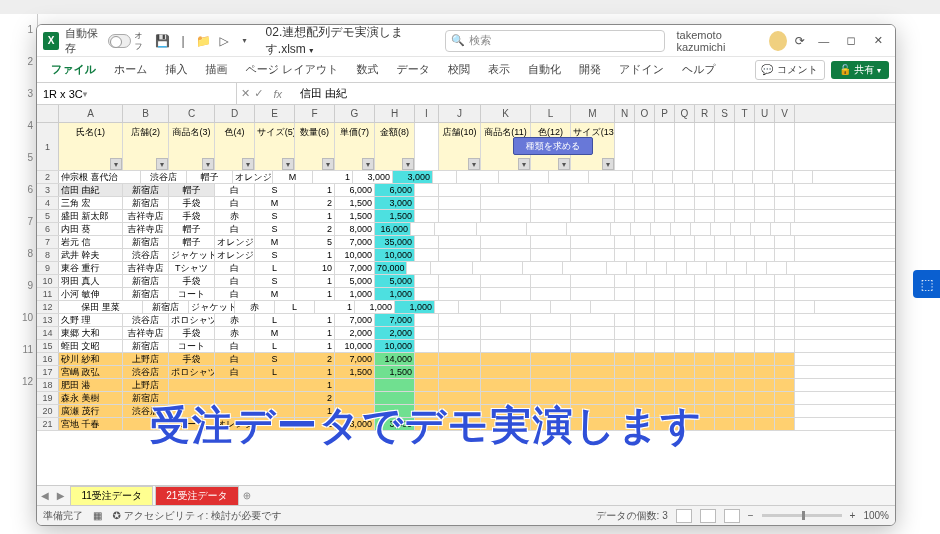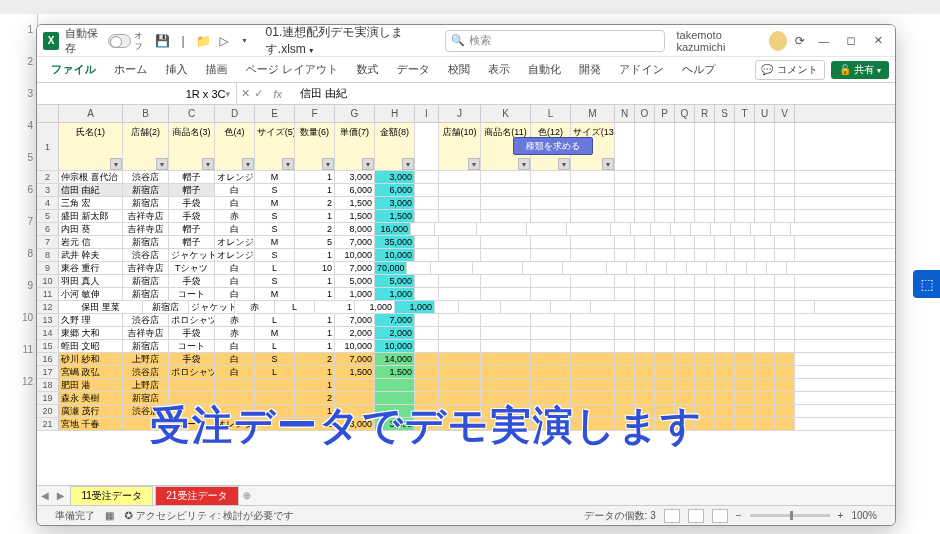--- a/index.html
+++ b/index.html
@@ -27,21 +27,21 @@
 .winbtn { width:24px; height:24px; display:flex; align-items:center; justify-content:center; color:#555; font-size:11px;}
 
 .ribbon-tabs { height:26px; display:flex; align-items:center; padding:0 6px; gap:2px; font-size:11px; color:#444; border-bottom:1px solid #d0d0d0; }
 .ribbon-tabs .tab { padding:4px 8px; cursor:pointer;}
 .ribbon-tabs .tab.file { color:#107c41; font-weight:600;}
 .ribbon-tabs .right { margin-left:auto; display:flex; gap:6px; align-items:center;}
 .ribbon-tabs .cmt { border:1px solid #ccc; border-radius:3px; padding:2px 6px; font-size:10px;}
 .ribbon-tabs .share { background:#107c41; color:#fff; border-radius:3px; padding:2px 8px; font-size:10px;}
 
 .fx-row { height:22px; display:flex; align-items:center; border-bottom:1px solid #d0d0d0; }
-.namebox { width:200px; height:100%; border-right:1px solid #d0d0d0; font-size:11px; padding:0 6px; display:flex; align-items:center; justify-content:flex-end;}
+.namebox { width:200px; height:100%; border-right:1px solid #d0d0d0; font-size:11px; padding:0 6px; display:flex; align-items:center; justify-content:flex-start;}
 .namebox .dd { color:#888; font-size:9px;}
 .fx-btns { display:flex; gap:4px; padding:0 4px; color:#888; font-size:11px; align-items:center;}
 .fx-bar { flex:1; font-size:11px; padding:0 6px; display:flex; align-items:center;}
 .fx-bar .fxlbl { font-style:italic; color:#888; margin-right:18px;}
 
 .grid-wrap { flex:1; overflow:hidden; position:relative; }
 .colhdr { display:flex; height:18px; background:#f0f0f0; border-bottom:1px solid #ccc; font-size:10px; color:#555;}
 .colhdr .corner { width:22px; border-right:1px solid #ccc;}
 .colhdr .ch { border-right:1px solid #ccc; text-align:center; line-height:18px;}
 .gridbody { position:absolute; top:18px; left:0; right:0; bottom:0; overflow:hidden;}
@@ -61,21 +61,21 @@
 
 .row.hl .cell { background:#ffd070;}
 .row.hl .cell.amt { background:#70e090;}
 
 .subtitle { position:absolute; left:150px; top:398px; font-size:40px; font-weight:800; color:#3050d8; text-shadow:1px 1px 0 #fff,-1px -1px 0 #fff,1px -1px 0 #fff,-1px 1px 0 #fff; z-index:50; letter-spacing:2px;}
 
 .sheet-tabs { height:20px; background:#f5f5f5; display:flex; align-items:center; border-top:1px solid #ccc; font-size:10px;}
 .sheet-tabs .nav { padding:0 4px; color:#888;}
 .sheet-tabs .st { padding:2px 10px; border:1px solid #ccc; background:#ffff90; margin-left:2px;}
 .sheet-tabs .st.red { background:#e03030; color:#fff;}
-.statusbar { height:20px; background:#f3f3f3; border-top:1px solid #ccc; display:flex; align-items:center; font-size:10px; color:#555; padding:0 18px; gap:10px;}
+.statusbar { height:20px; background:#f3f3f3; border-top:1px solid #ccc; display:flex; align-items:center; font-size:10px; color:#555; padding:0 6px; gap:10px;}
 .statusbar .right { margin-left:auto; display:flex; align-items:center; gap:8px;}
 .zoom-slider { width:80px; height:3px; background:#ccc; position:relative;}
 .zoom-slider::after { content:''; position:absolute; left:40px; top:-3px; width:3px; height:9px; background:#888;}
 .viewbtn { width:16px; height:14px; border:1px solid #bbb; background:#fff;}
 
 .dropbox { position:absolute; right:-1px; top:270px; width:28px; height:28px; background:#0a5fd0; border-radius:4px 0 0 4px; display:flex; align-items:center; justify-content:center; color:#fff; font-size:14px;}
 
 .ppt-left { position:absolute; left:4px; top:50px; font-size:10px; color:#555;}
 .ppt-left .lbl { margin-top:12px;}
 .ppt-left .und { width:22px; height:18px; display:flex; align-items:center; justify-content:center;}
@@ -112,21 +112,21 @@
     <div class="autosave">
       <span>自動保存</span>
       <span class="pill"></span>
       <span style="font-size:8px;">オフ</span>
     </div>
     <div class="qat-ico" style="color:#8a3fc0;">💾</div>
     <div class="qat-ico">|</div>
     <div class="qat-ico">📁</div>
     <div class="qat-ico">▷</div>
     <div class="qat-ico" style="font-size:8px;">▾</div>
-    <div class="filename"><span>01.連想配列デモ実演します.xlsm</span> <span style="font-size:8px;">▾</span></div>
+    <div class="filename"><span>02.連想配列デモ実演します.xlsm</span> <span style="font-size:8px;">▾</span></div>
     <div class="search">
       <span>🔍</span>
       <span>検索</span>
     </div>
     <div class="spacer"></div>
     <div class="user">takemoto kazumichi</div>
     <div class="avatar"></div>
     <div class="qat-ico">⟳</div>
     <div class="winbtn">—</div>
     <div class="winbtn">◻</div>
@@ -215,21 +215,21 @@
           <div class="cell gray" style="width: 20px; background: rgb(255, 255, 255);"></div>
           <div class="cell gray" style="width: 20px; background: rgb(255, 255, 255);"></div>
           <div class="cell gray" style="width: 20px; background: rgb(255, 255, 255);"></div>
           <div class="cell gray" style="width: 20px; background: rgb(255, 255, 255);"></div>
           <div class="cell gray" style="width: 20px; background: rgb(255, 255, 255);"></div>
           <div class="cell gray" style="width: 20px; background: rgb(255, 255, 255);"></div>
           <div class="cell gray" style="width: 20px; background: rgb(255, 255, 255);"></div>
         </div>
         <div class="row">
           <div class="rh">2</div>
-          <div class="cell left" style="width: 64px;">仲宗根 喜代治</div>
+          <div class="cell left" style="width: 82px;">仲宗根 喜代治</div>
           <div class="cell" style="width: 46px;">渋谷店</div>
           <div class="cell" style="width: 46px;">帽子</div>
           <div class="cell" style="width: 40px;">オレンジ</div>
           <div class="cell" style="width: 40px;">M</div>
           <div class="cell right" style="width: 40px;">1</div>
           <div class="cell right" style="width: 40px;">3,000</div>
           <div class="cell right amt" style="width: 40px;">3,000</div>
           <div class="cell" style="width: 24px;"></div>
           <div class="cell" style="width: 42px;"></div>
           <div class="cell" style="width: 50px;"></div>

